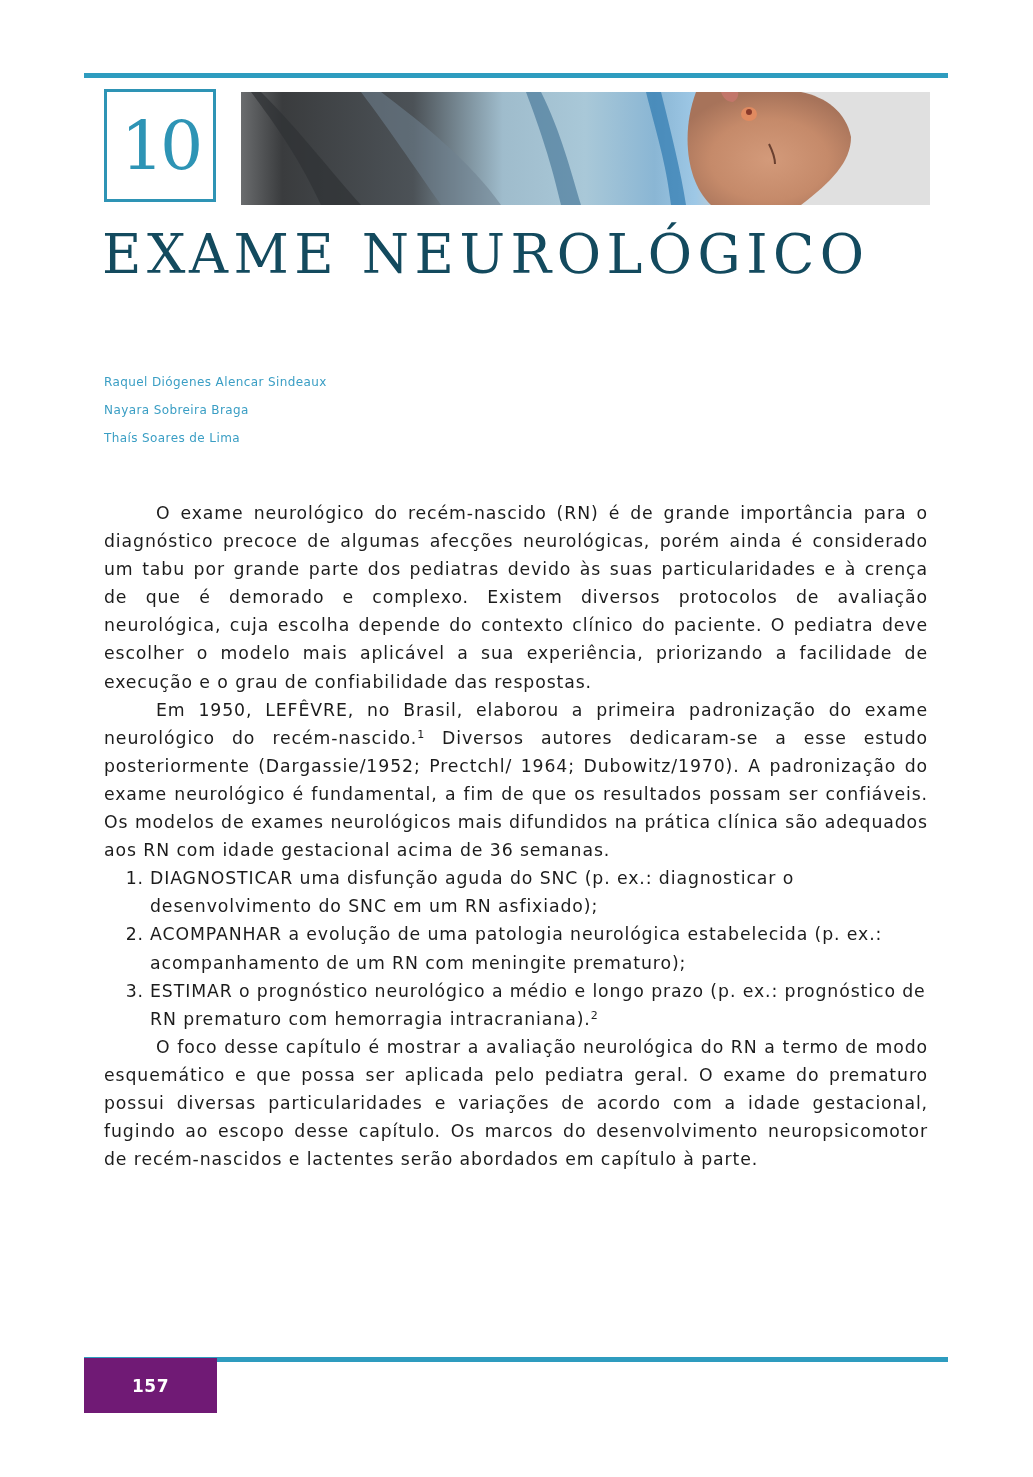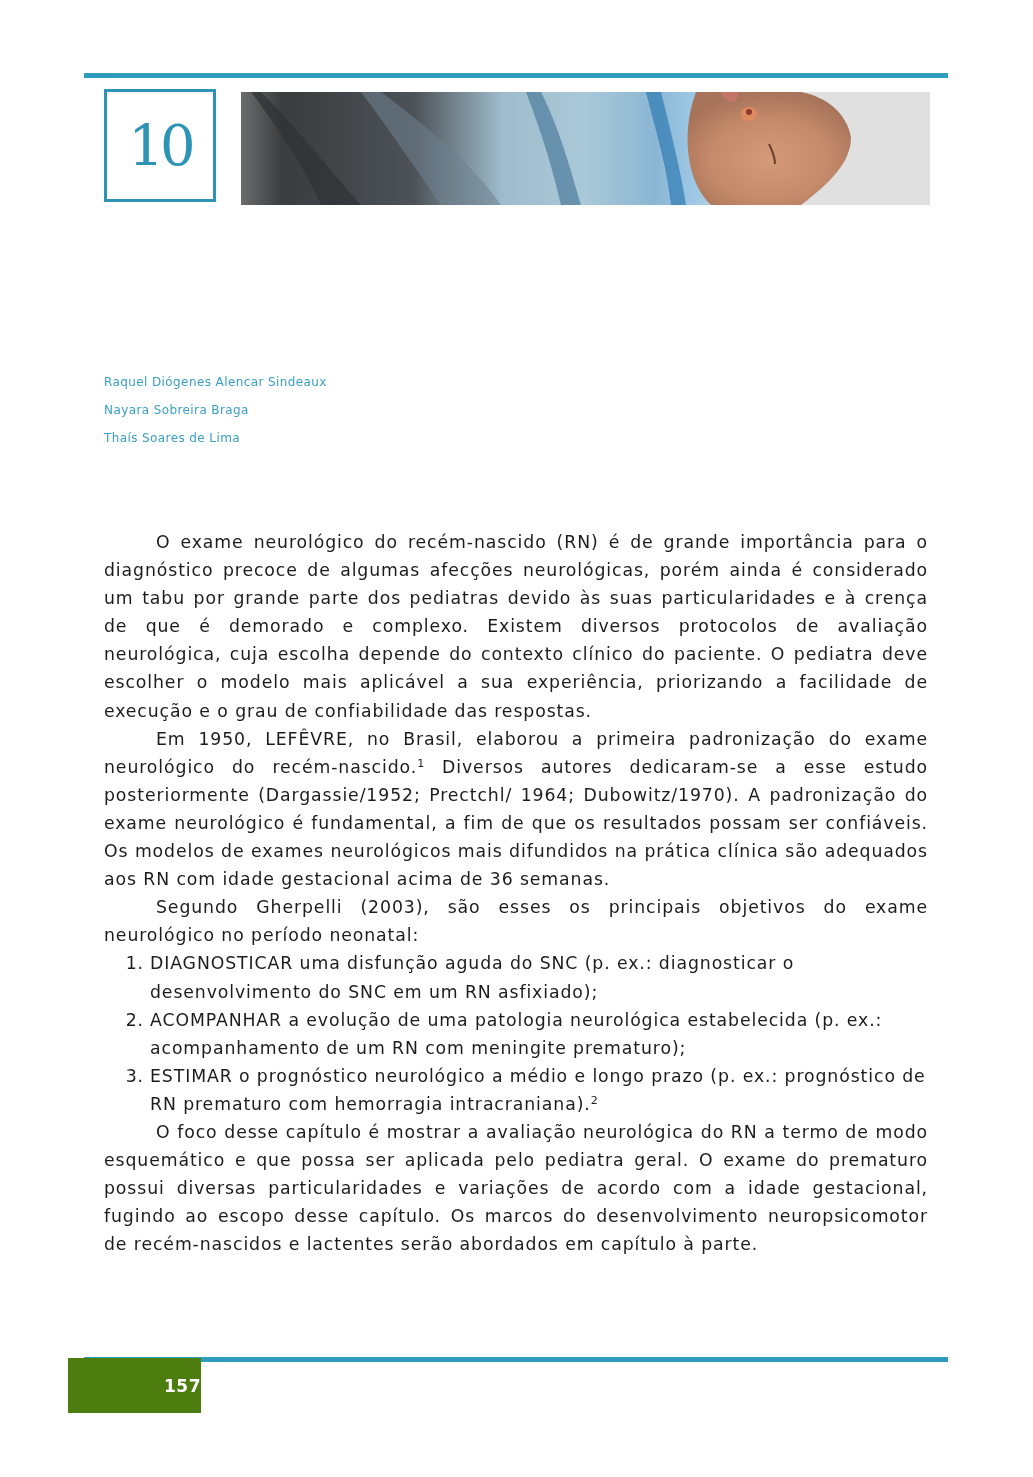--- a/index.html
+++ b/index.html
@@ -1,42 +1,42 @@
 <!DOCTYPE html>
 <html><head>
 <meta charset="utf-8">
 <style>
   html, body { margin: 0; padding: 0; background: #ffffff; }
   body { width: 1033px; height: 1477px; position: relative; overflow: hidden; font-family: "DejaVu Sans", sans-serif; color: #1a1a1a; }
 
   .rule-top { position: absolute; left: 84px; top: 73px; width: 864px; height: 5px; background: #2e9cbf; }
 
   .chapter-box { position: absolute; left: 104px; top: 89px; width: 112px; height: 113px; border: 3px solid #2e94b5; box-sizing: border-box; display: flex; align-items: center; justify-content: center; }
-  .chapter-num { font-family: "DejaVu Serif", serif; font-size: 56px; color: #2e94b5; letter-spacing: -4px; line-height: 1; margin-top: 0; }
+  .chapter-num { font-family: "DejaVu Serif", serif; font-size: 68px; color: #2e94b5; letter-spacing: -4px; line-height: 1; margin-top: 0; }
 
   .hero { position: absolute; left: 241px; top: 92px; width: 689px; height: 113px; overflow: hidden; background: #dcdcdc; }
   .hero svg { display: block; width: 100%; height: 100%; }
 
   .title { position: absolute; left: 102px; top: 226px; width: 840px; font-family: "DejaVu Serif", serif; font-size: 54px; line-height: 58px; color: #134a5e; letter-spacing: 5.5px; font-weight: normal; margin: 0; }
   .title .line { display: block; white-space: nowrap; }
 
   .authors { position: absolute; left: 104px; top: 368px; font-family: "DejaVu Sans", sans-serif; font-size: 12px; line-height: 28px; color: #3a9ec4; letter-spacing: 0.4px; }
   .authors div { white-space: nowrap; }
 
-  .body-text { position: absolute; left: 104px; top: 528px; width: 824px; font-family: "DejaVu Sans", sans-serif; font-size: 17.3px; line-height: 28.1px; color: #1c1c1c; letter-spacing: 0.9px; }
+  .body-text { position: absolute; left: 104px; top: 499px; width: 824px; font-family: "DejaVu Sans", sans-serif; font-size: 17.3px; line-height: 28.1px; color: #1c1c1c; letter-spacing: 0.9px; }
   .body-text p { margin: 0; text-align: justify; text-align-last: left; }
   .body-text p.indent { text-indent: 52px; }
   .body-text sup { font-size: 11px; vertical-align: 6px; line-height: 0; }
   .obj-list { list-style: none; margin: 0; padding: 0; }
   .obj-list li { display: flex; margin: 0; }
   .obj-list .num { width: 46px; flex: 0 0 46px; text-align: right; padding-right: 6px; box-sizing: border-box; }
   .obj-list .txt { flex: 1; }
 
   .rule-bottom { position: absolute; left: 84px; top: 1357px; width: 864px; height: 5px; background: #2e9cbf; }
-  .page-box { position: absolute; left: 68px; top: 1358px; width: 133px; height: 55px; background: #4d7c0f; display: flex; align-items: center; justify-content: flex-end; }
+  .page-box { position: absolute; left: 84px; top: 1358px; width: 133px; height: 55px; background: #701a75; display: flex; align-items: center; justify-content: center; }
   .page-num { font-family: "DejaVu Sans", sans-serif; font-weight: bold; font-size: 17px; color: #ffffff; letter-spacing: 0.5px; }
 </style>
 </head>
 <body>
 
 <div class="rule-top"></div>
 
 <div class="chapter-box">
   <span class="chapter-num">10</span>
 </div>
@@ -69,32 +69,32 @@
     <path d="M455 0 C470 30 475 70 470 113 L690 113 L690 0 Z" fill="#e0e0e0"></path>
     <path d="M455 0 C440 40 445 90 470 113 L560 113 C590 90 610 70 610 45 C605 20 585 5 560 0 Z" fill="url(#face)"></path>
     <ellipse cx="508" cy="22" rx="8" ry="7" fill="#e08a60"></ellipse>
     <ellipse cx="508" cy="20" rx="3" ry="3" fill="#8a3a2a"></ellipse>
     <path d="M480 0 C482 6 486 10 492 10 C496 8 498 3 497 0 Z" fill="#c2766a"></path>
     <path d="M528 52 C532 60 534 66 534 72" stroke="#6a4030" stroke-width="2" fill="none"></path>
   </svg>
 </div>
 
 <h1 class="title">
+  <span class="line">EXAME NEUROLÓGICO</span>
 </h1>
 
 <div class="authors">
   <div>Raquel Diógenes Alencar Sindeaux</div>
   <div>Nayara Sobreira Braga</div>
   <div>Thaís Soares de Lima</div>
 </div>
 
 <div class="body-text">
   <p class="indent">O exame neurológico do recém-nascido (RN) é de grande importância para o diagnóstico precoce de algumas afecções neurológicas, porém ainda é considerado um tabu por grande parte dos pediatras devido às suas particularidades e à crença de que é demorado e complexo. Existem diversos protocolos de avaliação neurológica, cuja escolha depende do contexto clínico do paciente. O pediatra deve escolher o modelo mais aplicável a sua experiência, priorizando a facilidade de execução e o grau de confiabilidade das respostas.</p>
   <p class="indent"><span>Em 1950, LEFÊVRE, no Brasil, elaborou a primeira padronização do exame neurológico do recém-nascido.</span><sup>1</sup><span> Diversos autores dedicaram-se a esse estudo posteriormente (Dargassie/1952; Prectchl/ 1964; Dubowitz/1970). A padronização do exame neurológico é fundamental, a fim de que os resultados possam ser confiáveis. Os modelos de exames neurológicos mais difundidos na prática clínica são adequados aos RN com idade gestacional acima de 36 semanas.</span></p>
-  <p class="indent">Segundo Gherpelli (2003), são esses os principais objetivos do exame neurológico no período neonatal:</p>
   <ol class="obj-list">
     <li>
       <span class="num">1.</span>
       <span class="txt">DIAGNOSTICAR uma disfunção aguda do SNC (p. ex.: diagnosticar o desenvolvimento do SNC em um RN asfixiado);</span>
     </li>
     <li>
       <span class="num">2.</span>
       <span class="txt">ACOMPANHAR a evolução de uma patologia neurológica estabelecida (p. ex.: acompanhamento de um RN com meningite prematuro);</span>
     </li>
     <li>

